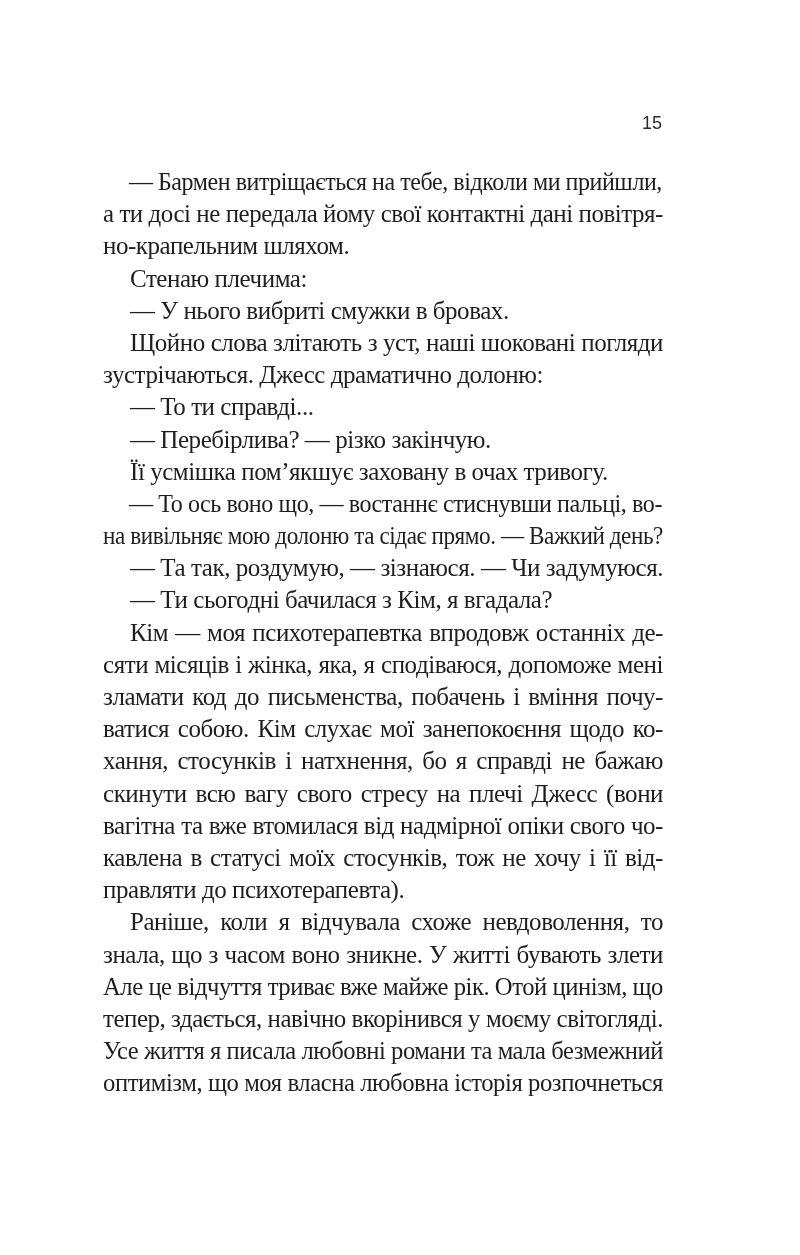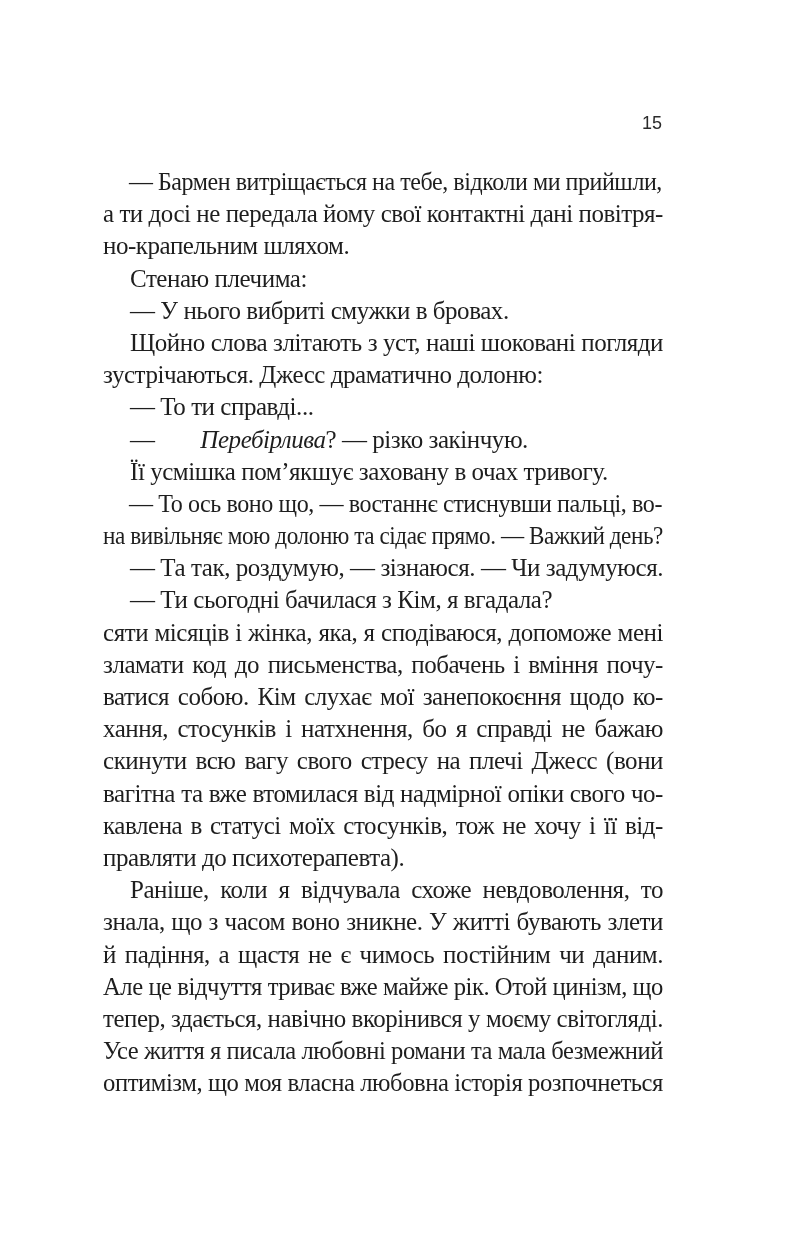--- a/index.html
+++ b/index.html
@@ -41,22 +41,20 @@
       transform-origin: left center;
     }
     .line.indent {
       padding-left: 27px;
     }
     .line.justify {
       text-align: justify;
       text-align-last: justify;
     }
     .line .it {
-      font-style: italic;
-      margin-left: 40px;
     }
   </style>
 </head>
 <body>
 
 <div class="page-number">15</div>
 
 <div class="text-block">
   <span class="line indent justify" style="transform: scaleX(0.959); text-align-last: left; text-align: left;">— Бармен витріщається на тебе, відколи ми прийшли,</span>
   <span class="line justify" style="transform: scaleX(0.9982); text-align-last: left; text-align: left;">а ти досі не передала йому свої контактні дані повітря-</span>
@@ -65,28 +63,28 @@
   <span class="line indent">— У нього вибриті смужки в бровах.</span>
   <span class="line indent justify">Щойно слова злітають з уст, наші шоковані погляди</span>
   <span class="line">зустрічаються. Джесс драматично долоню:</span>
   <span class="line indent">— То ти справді...</span>
   <span class="line indent"><span>— </span><span class="it">Перебірлива</span><span>? — різко закінчую.</span></span>
   <span class="line indent">Її усмішка пом’якшує заховану в очах тривогу.</span>
   <span class="line indent justify" style="transform: scaleX(0.9632); text-align-last: left; text-align: left;">— То ось воно що, — востаннє стиснувши пальці, во-</span>
   <span class="line justify" style="transform: scaleX(0.9267); text-align-last: left; text-align: left;">на вивільняє мою долоню та сідає прямо. — Важкий день?</span>
   <span class="line indent justify">— Та так, роздумую, — зізнаюся. — Чи задумуюся.</span>
   <span class="line indent">— Ти сьогодні бачилася з Кім, я вгадала?</span>
+  <span class="line indent justify">Кім — моя психотерапевтка впродовж останніх де-</span>
   <span class="line justify">сяти місяців і жінка, яка, я сподіваюся, допоможе мені</span>
   <span class="line justify">зламати код до письменства, побачень і вміння почу-</span>
   <span class="line justify">ватися собою. Кім слухає мої занепокоєння щодо ко-</span>
   <span class="line justify">хання, стосунків і натхнення, бо я справді не бажаю</span>
   <span class="line justify">скинути всю вагу свого стресу на плечі Джесс (вони</span>
   <span class="line justify">вагітна та вже втомилася від надмірної опіки свого чо-</span>
   <span class="line justify">кавлена в статусі моїх стосунків, тож не хочу і її від-</span>
   <span class="line">правляти до психотерапевта).</span>
   <span class="line indent justify">Раніше, коли я відчувала схоже невдоволення, то</span>
   <span class="line justify">знала, що з часом воно зникне. У житті бувають злети</span>
-  <span class="line justify">й падіння, а щастя не є чимось постійним чи даним.</span>
   <span class="line justify" style="transform: scaleX(0.9849); text-align-last: left; text-align: left;">Але це відчуття триває вже майже рік. Отой цинізм, що</span>
   <span class="line justify" style="transform: scaleX(0.9962); text-align-last: left; text-align: left;">тепер, здається, навічно вкорінився у моєму світогляді.</span>
   <span class="line justify" style="transform: scaleX(0.9833); text-align-last: left; text-align: left;">Усе життя я писала любовні романи та мала безмежний</span>
   <span class="line justify" style="transform: scaleX(0.9874); text-align-last: left; text-align: left;">оптимізм, що моя власна любовна історія розпочнеться</span>
 </div>
 
 </body></html>

